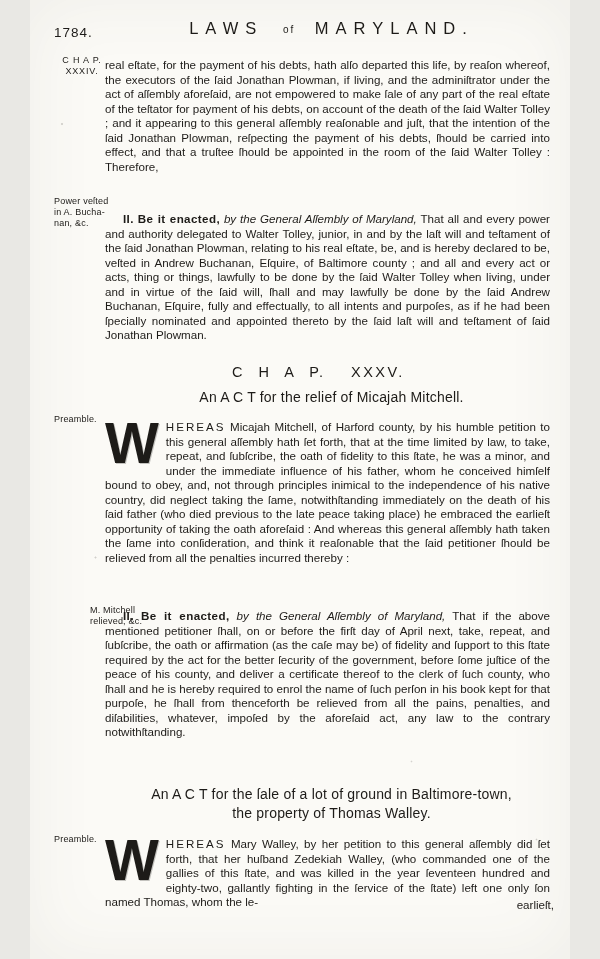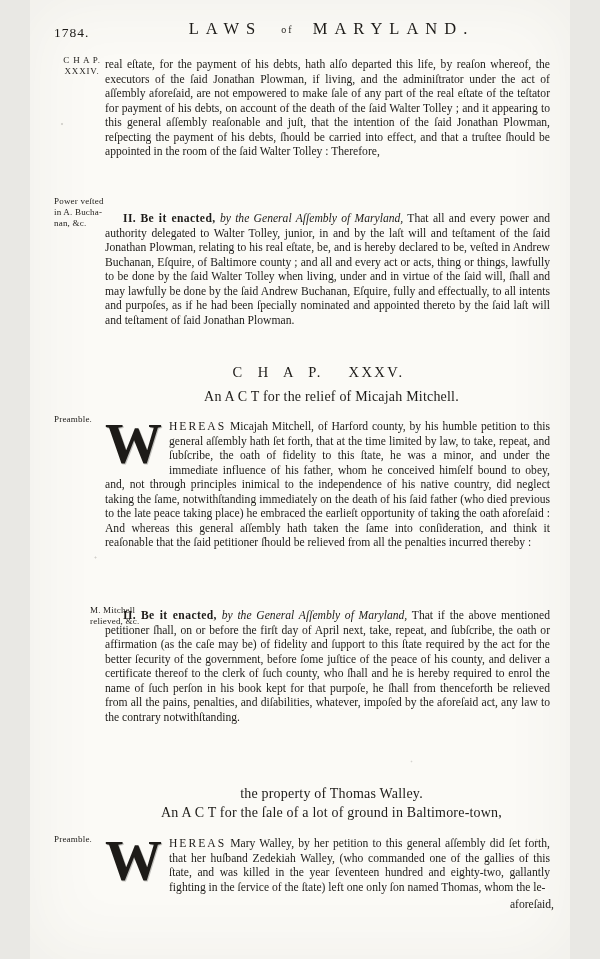--- a/index.html
+++ b/index.html
@@ -2,21 +2,21 @@
 <html><head>
 <meta charset="utf-8">
 <style>
   html,body{margin:0;padding:0;background:#e9e8e4;}
   .page{
     position:relative;
     width:540px;height:959px;
     margin:0 auto;
     background:#fbfaf6;
     color:#1d1b18;
-    font-family:Liberation Serif, serif;
+    font-family:Liberation Sans, sans-serif;
     overflow:hidden;
     box-shadow:inset 0 0 70px rgba(90,85,70,0.07);
     background-image:
       radial-gradient(circle, rgba(60,55,50,.30) 0.6px, transparent 1.4px),
       radial-gradient(circle, rgba(60,55,50,.22) 0.6px, transparent 1.4px),
       radial-gradient(circle, rgba(60,55,50,.26) 0.7px, transparent 1.5px),
       radial-gradient(circle, rgba(60,55,50,.20) 0.5px, transparent 1.2px),
       radial-gradient(circle, rgba(60,55,50,.24) 0.6px, transparent 1.3px),
       radial-gradient(circle, rgba(60,55,50,.18) 0.8px, transparent 1.6px),
       radial-gradient(circle, rgba(60,55,50,.22) 0.5px, transparent 1.2px),
@@ -113,23 +113,23 @@
 
   <div class="body-block" style="top:412px;">
     <p><span class="dropcap">W</span><span class="opencaps">HEREAS</span> <span>Micajah Mitchell, of Harford county, by his humble petition to this general aſſembly hath ſet forth, that at the time limited by law, to take, repeat, and ſubſcribe, the oath of fidelity to this ſtate, he was a minor, and under the immediate influence of his father, whom he conceived himſelf bound to obey, and, not through principles inimical to the independence of his native country, did neglect taking the ſame, notwithſtanding immediately on the death of his ſaid father (who died previous to the late peace taking place) he embraced the earlieſt opportunity of taking the oath aforeſaid : And whereas this general aſſembly hath taken the ſame into conſideration, and think it reaſonable that the ſaid petitioner ſhould be relieved from all the penalties incurred thereby :</span></p>
   </div>
 
   <div class="body-block" style="top:601px;">
     <p class="indent"><span class="bl">II.</span> <span class="bl">Be it enacted,</span> <span class="it">by the General Aſſembly of Maryland,</span> <span>That if the above mentioned petitioner ſhall, on or before the firſt day of April next, take, repeat, and ſubſcribe, the oath or affirmation (as the caſe may be) of fidelity and ſupport to this ſtate required by the act for the better ſecurity of the government, before ſome juſtice of the peace of his county, and deliver a certificate thereof to the clerk of ſuch county, who ſhall and he is hereby required to enrol the name of ſuch perſon in his book kept for that purpoſe, he ſhall from thenceforth be relieved from all the pains, penalties, and diſabilities, whatever, impoſed by the aforeſaid act, any law to the contrary notwithſtanding.</span></p>
   </div>
 
   <div class="act-title" style="top:785px;">
+      <div>An A C T for the ſale of a lot of ground in Baltimore-town,</div>
       <div>the property of Thomas Walley.</div>
-      <div>An A C T for the ſale of a lot of ground in Baltimore-town,</div>
     </div>
 
   <div class="body-block" style="top:829px;">
     <p><span class="dropcap">W</span><span class="opencaps">HEREAS</span> <span>Mary Walley, by her petition to this general aſſembly did ſet forth, that her huſband Zedekiah Walley, (who commanded one of the gallies of this ſtate, and was killed in the year ſeventeen hundred and eighty-two, gallantly fighting in the ſervice of the ſtate) left one only ſon named Thomas, whom the le-</span></p>
   </div>
 
-  <div class="catchword" style="top:898px;">aforeſaid,</div>
+  <div class="catchword" style="top:898px;">earlieſt,</div>
 
 </div>
 
 </body></html>

